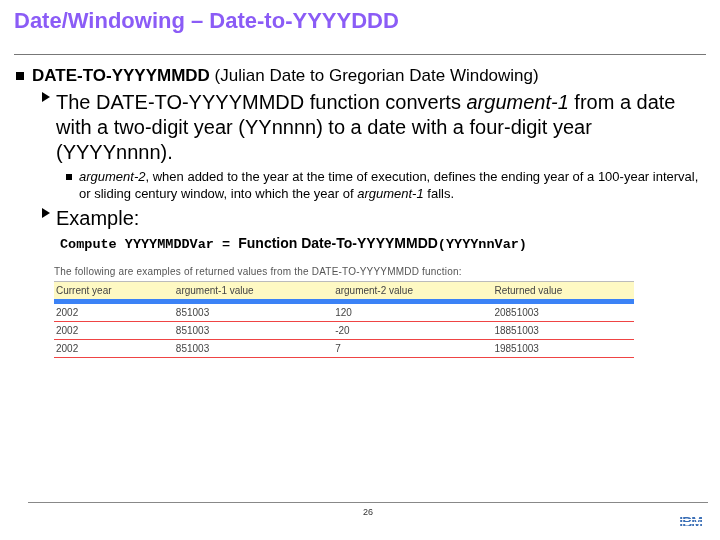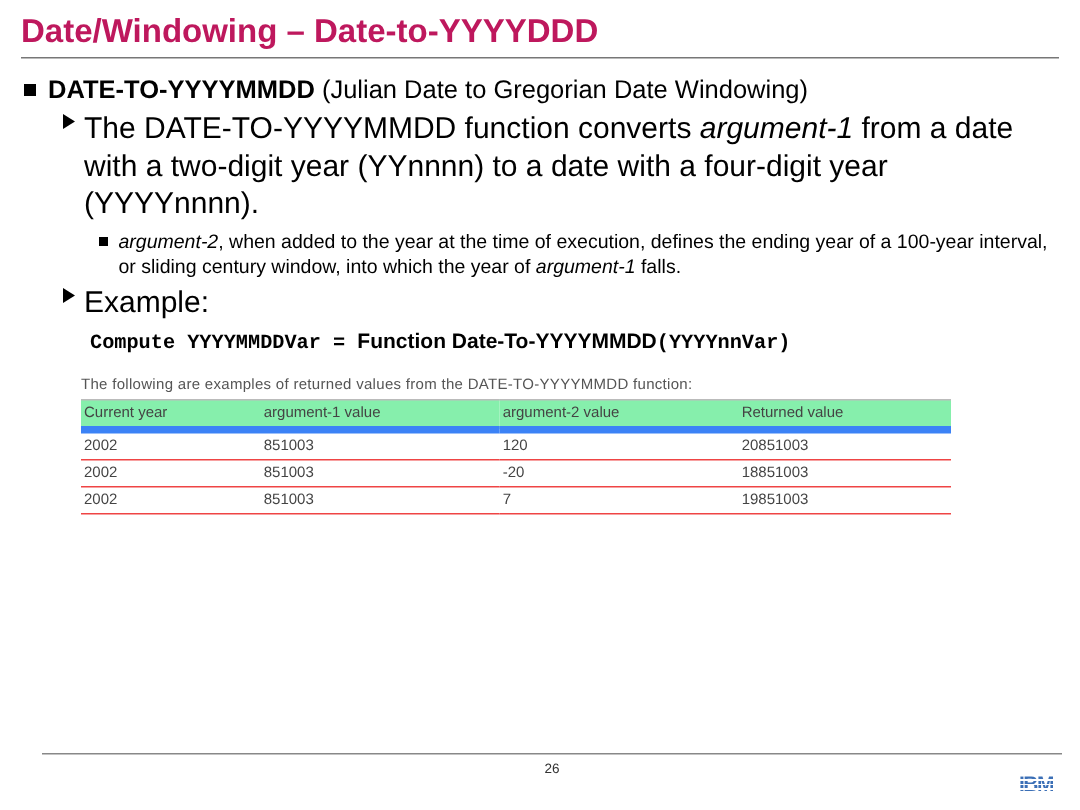--- a/index.html
+++ b/index.html
@@ -10,22 +10,22 @@
     background: #fff;
     position: relative;
     overflow: hidden;
   }
   .slide {
     padding: 8px 14px 0 14px;
   }
   .title {
     font-size: 22px;
     font-weight: bold;
-    color: #be185d;
-    padding-bottom: 4px;
+    color: #8b5cf6;
+    padding-bottom: 20px;
     border-bottom: 1.5px solid #777;
     margin-bottom: 10px;
   }
   .b1 {
     display: flex;
     margin: 6px 0 4px 2px;
   }
   .b1 .bullet {
     width: 8px; height: 8px; background: #000;
     margin-top: 7px; margin-right: 8px; flex: none;
@@ -75,21 +75,21 @@
     font-size: 10px;
     color: #444;
     width: 580px;
   }
   table.examples th {
     text-align: left;
     font-weight: normal;
     padding: 3px 10px 3px 2px;
     border-top: 1px solid #bbb;
     border-bottom: 5px solid #3b82f6;
-    background: #86efac;
+    background: #fef9c3;
   }
   table.examples td {
     padding: 3px 10px 3px 2px;
     border-bottom: 1px solid #ef4444;
     margin-left: 48px;
   }
   .footer {
     position: absolute;
     left: 16px; right: 0; bottom: 10px;
     height: 28px;

